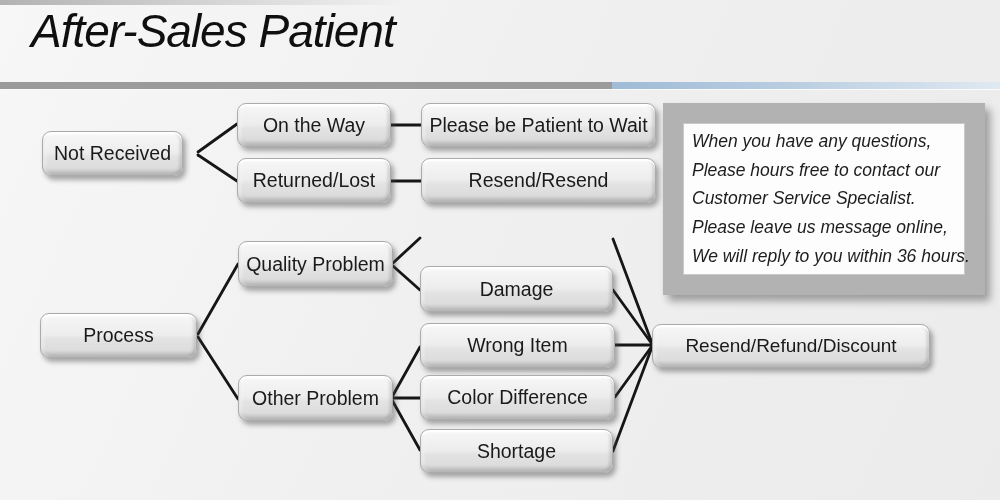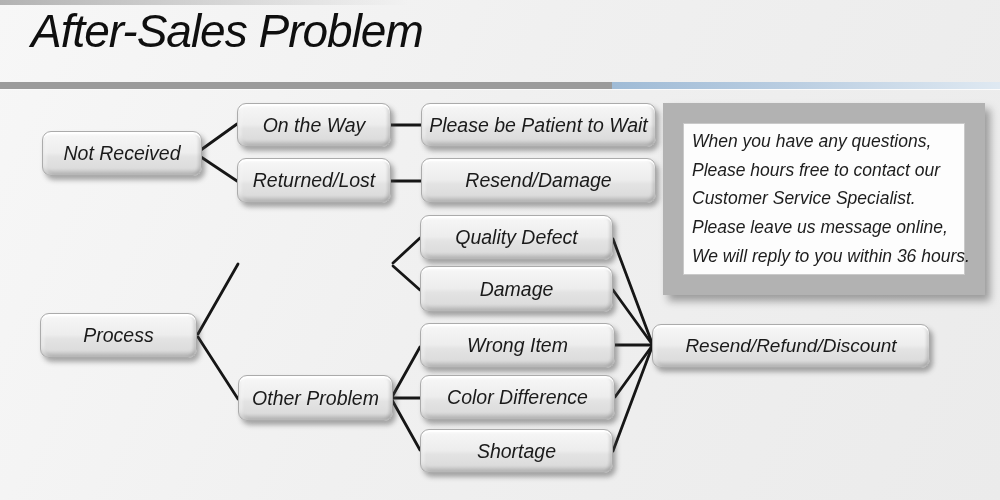--- a/index.html
+++ b/index.html
@@ -27,21 +27,21 @@
   .connectors line{stroke:#161616;stroke-width:2.8;stroke-linecap:round;}
   .node{
     position:absolute;display:flex;align-items:center;justify-content:center;
     border-radius:9px;border:1px solid #ababab;box-sizing:border-box;
     background:linear-gradient(180deg,#ffffff 0%,#f5f5f5 10%,#ededed 48%,#e3e3e3 58%,#dcdcdc 85%,#cccccc 100%);
     box-shadow:3px 4px 5px rgba(70,70,70,.45),
                inset 0 2px 1px #ffffff,
                inset 0 -3px 4px rgba(0,0,0,.16),
                inset 3px 0 3px rgba(255,255,255,.65),
                inset -3px 0 3px rgba(0,0,0,.07);
-    font-size:19.5px;white-space:nowrap;color:#1a1a1a;font-style:italic;
+    font-size:19.5px;white-space:nowrap;color:#1a1a1a;
   }
   .node--big{font-size:19px;}
   .note{
     position:absolute;left:663px;top:103px;width:322px;height:192px;
     background:#b2b2b2;padding:20px;box-sizing:border-box;
     box-shadow:5px 6px 8px rgba(0,0,0,.35);
   }
   .note-inner{
     width:100%;height:100%;box-sizing:border-box;background:#fdfdfd;
     border:1px solid #c9c9c9;padding:3px 8px;
@@ -49,21 +49,21 @@
   }
   .note-inner p{margin:0;font-style:italic;font-size:17.5px;color:#1d1d1d;white-space:nowrap;}
 </style>
 </head>
 <body>
 
 <div class="stage">
 
   <div class="top-strip"></div>
 
-  <h1 class="title">After-Sales Problem</h1>
+  <h1 class="title">After-Sales Patient</h1>
 
   <div class="divider">
     <div class="divider-gray"></div>
     <div class="divider-blue"></div>
   </div>
 
   <svg class="connectors" viewBox="0 0 1000 500">
     <line x1="198" y1="152" x2="237" y2="124"></line>
     <line x1="198" y1="155" x2="237" y2="181"></line>
     <line x1="391" y1="125" x2="421" y2="125"></line>
@@ -75,28 +75,28 @@
     <line x1="392" y1="397" x2="420" y2="347"></line>
     <line x1="392" y1="398" x2="420" y2="398"></line>
     <line x1="392" y1="400" x2="420" y2="450"></line>
     <line x1="613" y1="239" x2="652" y2="343"></line>
     <line x1="613" y1="290" x2="652" y2="344"></line>
     <line x1="615" y1="345" x2="652" y2="345"></line>
     <line x1="615" y1="397" x2="652" y2="346"></line>
     <line x1="613" y1="451" x2="652" y2="347"></line>
   </svg>
 
-  <div class="node" style="left:42px;top:131px;width:160px;height:45px">Not Received</div>
+  <div class="node" style="left:42px;top:131px;width:141px;height:45px">Not Received</div>
   <div class="node" style="left:237px;top:103px;width:154px;height:44px">On the Way</div>
   <div class="node" style="left:421px;top:103px;width:235px;height:44px">Please be Patient to Wait</div>
   <div class="node" style="left:237px;top:158px;width:154px;height:45px">Returned/Lost</div>
-  <div class="node" style="left:421px;top:158px;width:235px;height:45px">Resend/Damage</div>
+  <div class="node" style="left:421px;top:158px;width:235px;height:45px">Resend/Resend</div>
 
   <div class="node" style="left:40px;top:313px;width:157px;height:45px">Process</div>
-  <div class="node" style="left:420px;top:215px;width:193px;height:45px">Quality Defect</div>
+  <div class="node" style="left:238px;top:241px;width:155px;height:46px">Quality Problem</div>
   <div class="node" style="left:238px;top:375px;width:155px;height:46px">Other Problem</div>
   <div class="node" style="left:420px;top:266px;width:193px;height:46px">Damage</div>
   <div class="node" style="left:420px;top:323px;width:195px;height:45px">Wrong Item</div>
   <div class="node" style="left:420px;top:375px;width:195px;height:45px">Color Difference</div>
   <div class="node" style="left:420px;top:429px;width:193px;height:44px">Shortage</div>
   <div class="node node--big" style="left:652px;top:324px;width:278px;height:44px">Resend/Refund/Discount</div>
 
   <div class="note">
     <div class="note-inner">
       <p>When you have any questions,</p>

